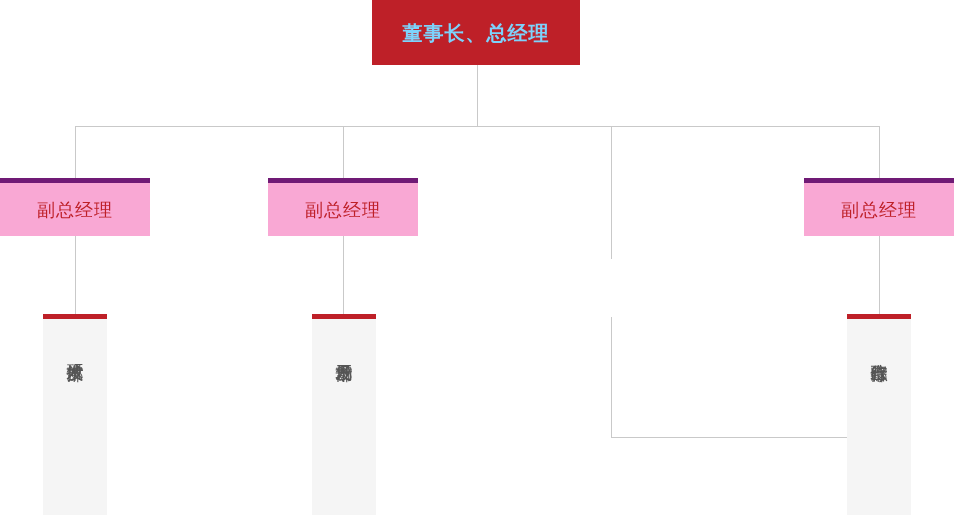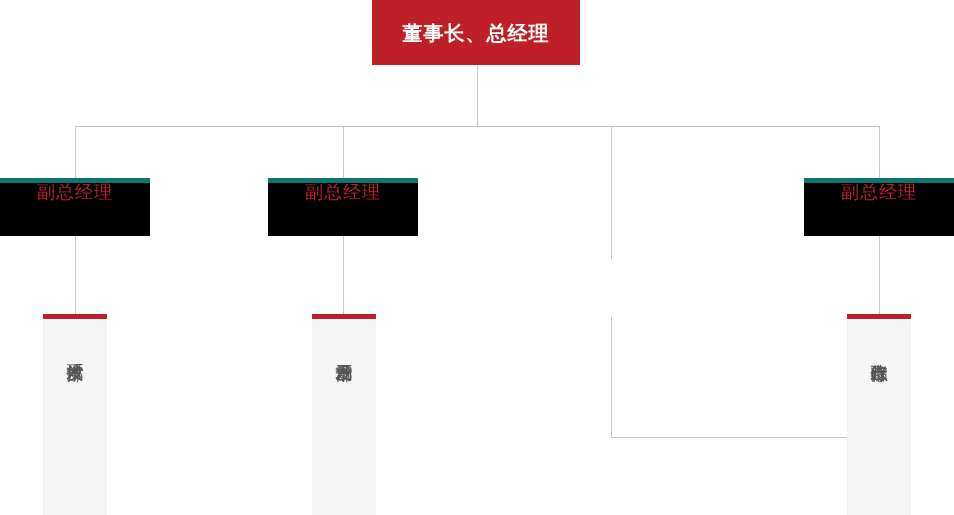--- a/index.html
+++ b/index.html
@@ -32,36 +32,36 @@
     left: 372px;
     top: 0px;
     width: 208px;
     height: 65px;
     background: #be2028;
     display: flex;
     align-items: center;
     justify-content: center;
   }
   .exec-box .label {
-    color: #ffffff;
+    color: #7dd3fc;
     font-size: 20px;
     font-weight: bold;
     letter-spacing: 1px;
     line-height: 1;
   }
 
   
   .mgr-box {
     position: absolute;
     height: 58px;
-    background: #000000;
-    border-top: 5px solid #0f766e;
+    background: #f9a8d4;
+    border-top: 5px solid #701a75;
     box-sizing: border-box;
     display: flex;
-    align-items: flex-start;
+    align-items: center;
     justify-content: center;
   }
   .mgr-box .label {
     color: #be2028;
     font-size: 18px;
     letter-spacing: 1px;
     line-height: 1;
   }
 
   

